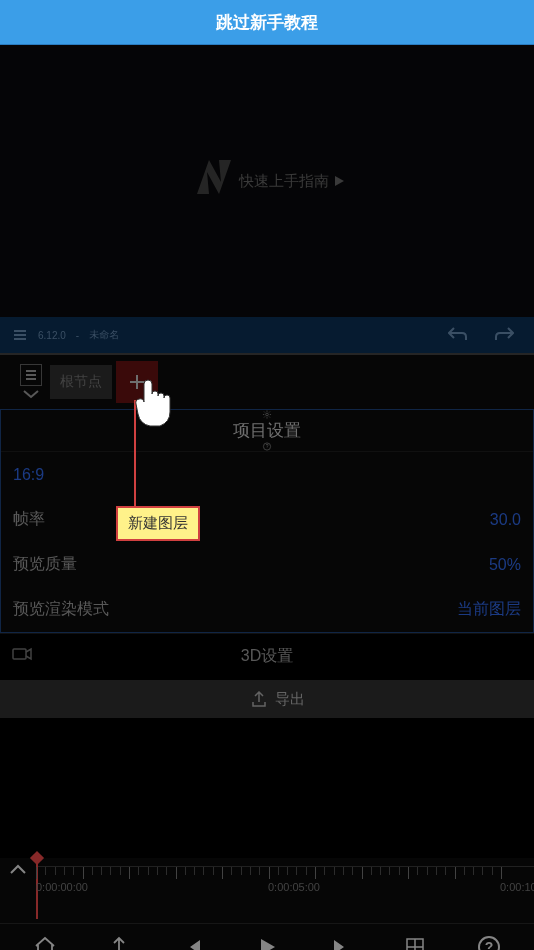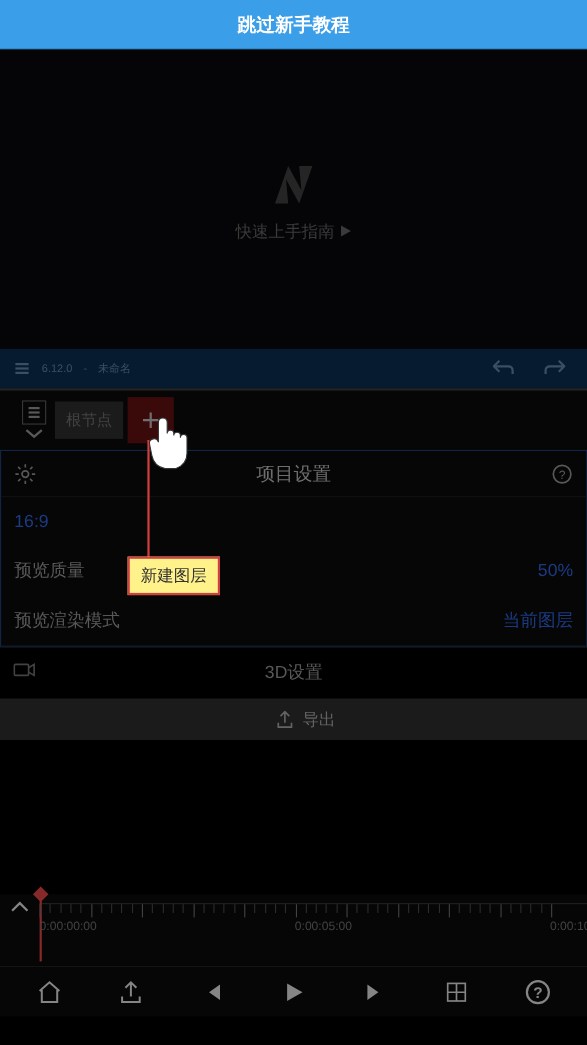--- a/index.html
+++ b/index.html
@@ -24,21 +24,21 @@
   font-size: 17px;
   font-weight: bold;
   border-bottom: 1px solid #2a7cc0;
 }
 
 
 .preview-area {
   height: 272px;
   background: rgba(10,10,12,0.9);
   display: flex;
-  flex-direction: column;
+  flex-direction: row;
   align-items: center;
   justify-content: center;
   position: relative;
 }
 .logo-n {
   width: 50px;
   height: 50px;
   margin-bottom: 8px;
 }
 .guide-link {
@@ -117,20 +117,21 @@
   background: #0a0a0a;
   border: 1px solid #1a3a6a;
 }
 .settings-header {
   height: 42px;
   display: flex;
   align-items: center;
   padding: 0 12px;
   color: #888;
   border-bottom: 1px solid #1a1a1a;
+  flex-direction: column;
 }
 .settings-header .title {
   flex: 1;
   text-align: center;
   font-size: 17px;
   color: #aaa;
 }
 .settings-row {
   height: 45px;
   display: flex;
@@ -367,20 +368,24 @@
       <path d="M 10 1 L 10 4 M 10 16 L 10 19 M 1 10 L 4 10 M 16 10 L 19 10 M 3.5 3.5 L 5.6 5.6 M 14.4 14.4 L 16.5 16.5 M 3.5 16.5 L 5.6 14.4 M 14.4 5.6 L 16.5 3.5" stroke="#888" stroke-width="1.5"></path>
     </svg>
     <span class="title">项目设置</span>
     <svg width="20" height="20" viewBox="0 0 20 20">
       <circle cx="10" cy="10" r="8" fill="none" stroke="#888" stroke-width="1.5"></circle>
       <text x="10" y="14" font-size="11" text-anchor="middle" fill="#888">?</text>
     </svg>
   </div>
   <div class="settings-row">
     <span class="value">16:9</span>
+  </div>
+  <div class="settings-row">
+    <span class="label">帧率</span>
+    <span class="value">30.0</span>
   </div>
   <div class="settings-row">
     <span class="label">预览质量</span>
     <span class="value">50%</span>
   </div>
   <div class="settings-row">
     <span class="label">预览渲染模式</span>
     <span class="value">当前图层</span>
   </div>
 </div>

